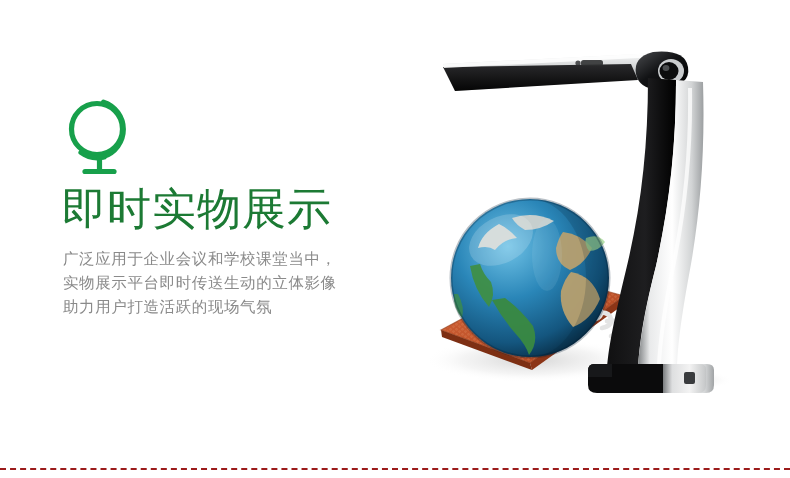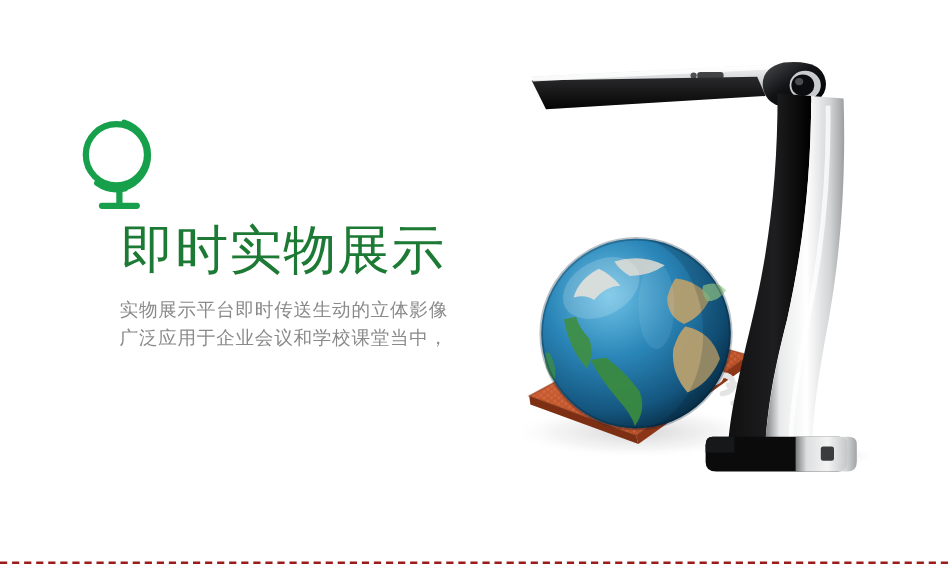--- a/index.html
+++ b/index.html
@@ -17,21 +17,20 @@
     background: #ffffff;
     overflow: hidden;
   }
 
   
   .text-block {
     position: absolute;
     left: 60px;
     top: 96px;
     width: 350px;
-    text-align: center;
   }
   .globe-icon {
     width: 92px;
     height: 82px;
     display: block;
   }
   .headline {
     margin: 8px 0 0 2px;
     font-size: 44px;
     line-height: 1.06;
@@ -85,22 +84,23 @@
         <path d="M43.5 6.2 A 28.5 28.5 0 0 1 43.5 60.5"></path>
         <path d="M21 56.5 A 28 28 0 0 0 44 61"></path>
         <path d="M39.5 61 L 39.5 74"></path>
         <path d="M25 75.5 L 54 75.5"></path>
       </svg>
     </span>
 
     <div class="headline">即时实物展示</div>
 
     <div class="body-copy">
+      <span class="line">广泛应用于企业会议和学校课堂当中，</span>
       <span class="line">实物展示平台即时传送生动的立体影像</span>
-      <span class="line">广泛应用于企业会议和学校课堂当中，</span>
+      <span class="line">助力用户打造活跃的现场气氛</span>
     </div>
   </div>
 
   <div class="product-art">
     <svg width="390" height="420" viewBox="0 0 390 420" xmlns="http://www.w3.org/2000/svg">
       <defs>
         <linearGradient id="armTop" x1="0" y1="0" x2="0" y2="1">
           <stop offset="0%" stop-color="#fafafa"></stop>
           <stop offset="35%" stop-color="#d7d9da"></stop>
           <stop offset="70%" stop-color="#a8abad"></stop>

